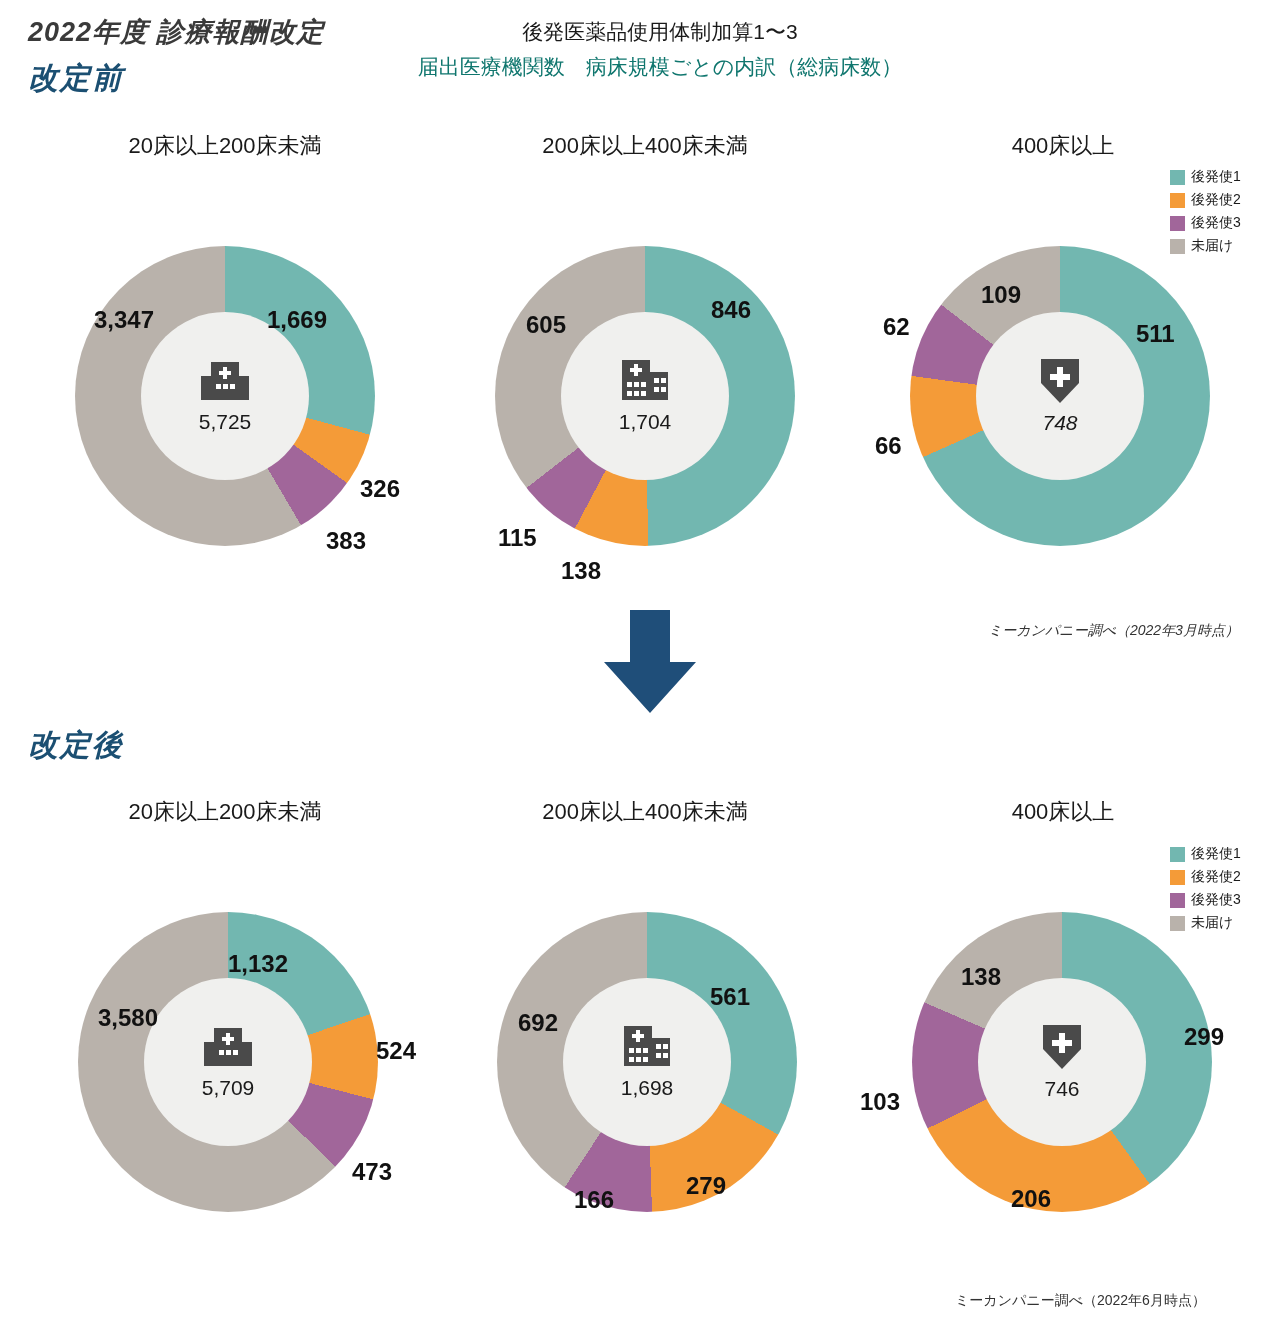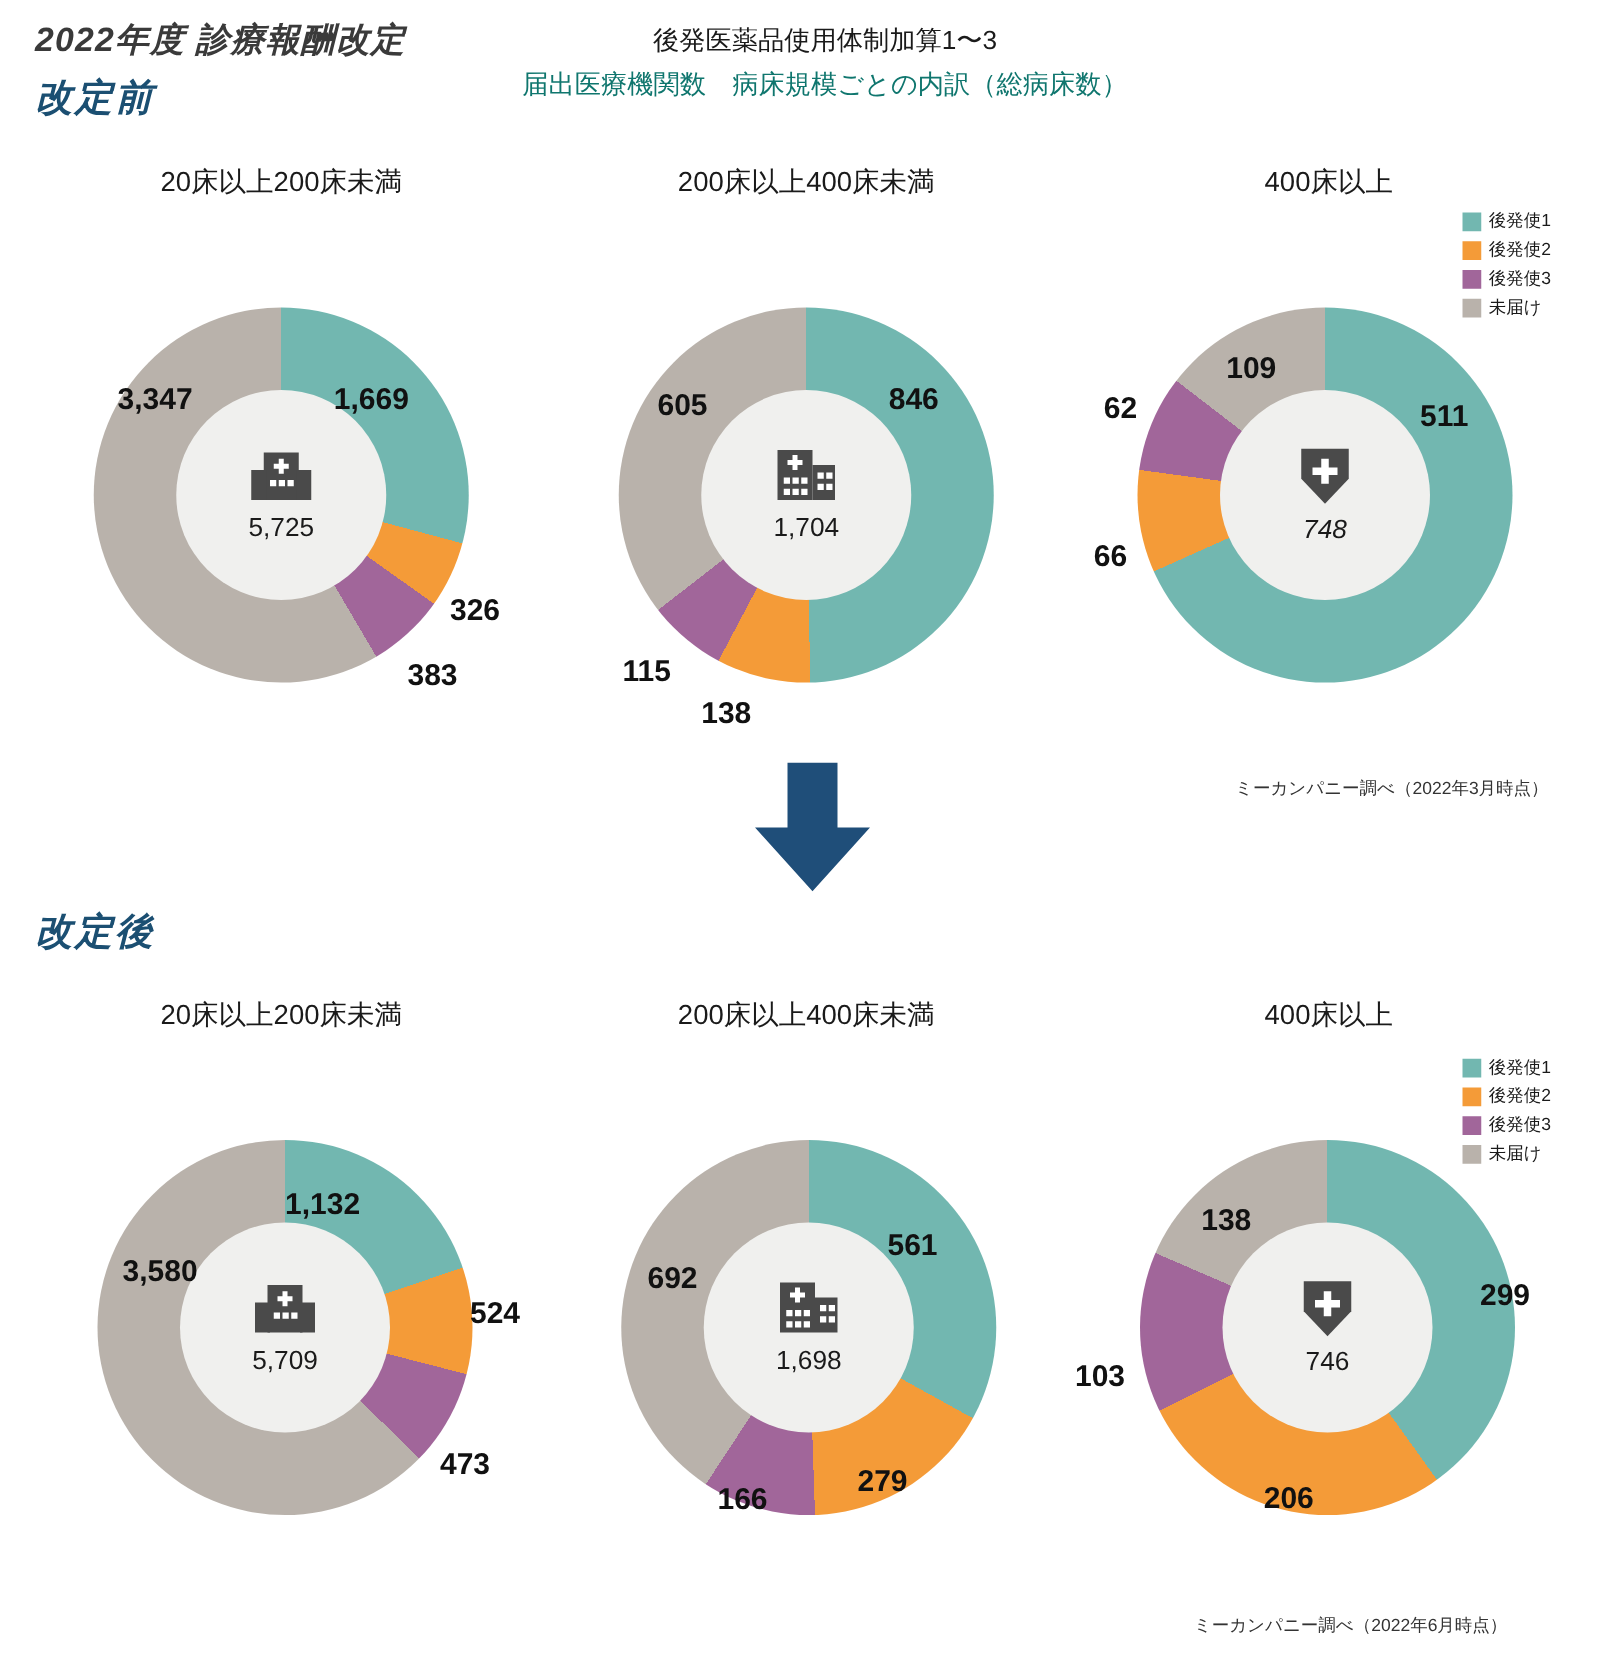--- a/index.html
+++ b/index.html
@@ -133,21 +133,21 @@
           <rect x="36" y="20" width="5" height="5" fill="#fff"></rect>
           <rect x="43" y="20" width="5" height="5" fill="#fff"></rect>
           <rect x="36" y="29" width="5" height="5" fill="#fff"></rect>
           <rect x="43" y="29" width="5" height="5" fill="#fff"></rect>
         </svg>
       </span>
       <span class="hole-total">1,704</span>
     </div>
   </div>
 </div>
-<div class="dlabel" style="left:711px;top:306px;">846</div>
+<div class="dlabel" style="left:711px;top:296px;">846</div>
 <div class="dlabel" style="left:561px;top:557px;">138</div>
 <div class="dlabel" style="left:498px;top:524px;">115</div>
 <div class="dlabel" style="left:526px;top:311px;">605</div>
 
 <div class="donut-wrap" style="left:910px;top:246px;font-style:italic;">
   <div class="donut" id="d2" style="background: conic-gradient(rgb(114, 183, 176) 0deg, rgb(114, 183, 176) 245.936deg, rgb(244, 155, 56) 245.936deg, rgb(244, 155, 56) 277.701deg, rgb(161, 102, 154) 277.701deg, rgb(161, 102, 154) 307.54deg, rgb(185, 178, 171) 307.54deg, rgb(185, 178, 171) 360deg);">
     <div class="donut-hole">
       <span class="hole-icon">
         <svg width="46" height="48" viewBox="0 0 46 48">
           <path d="M4 2 H42 V26 L23 46 L4 26 Z" fill="#4a4a4a"></path>
@@ -268,20 +268,20 @@
   <div class="legend-row">
     <span class="legend-swatch" style="background:#a1669a"></span>
     <span class="legend-label">後発使3</span>
   </div>
   <div class="legend-row">
     <span class="legend-swatch" style="background:#b9b2ab"></span>
     <span class="legend-label">未届け</span>
   </div>
 </div>
 
-<div class="source" style="left:988px;top:622px;">ミーカンパニー調べ（2022年3月時点）</div>
+<div class="source" style="left:988px;top:622px;font-style:italic;">ミーカンパニー調べ（2022年3月時点）</div>
 <div class="source" style="left:955px;top:1292px;">ミーカンパニー調べ（2022年6月時点）</div>
 
 <div id="arrow">
   <svg width="100" height="105" viewBox="0 0 100 105">
     <polygon points="30,0 70,0 70,52 96,52 50,103 4,52 30,52" fill="#1f4e79"></polygon>
   </svg>
 </div>
 
 </body></html>

